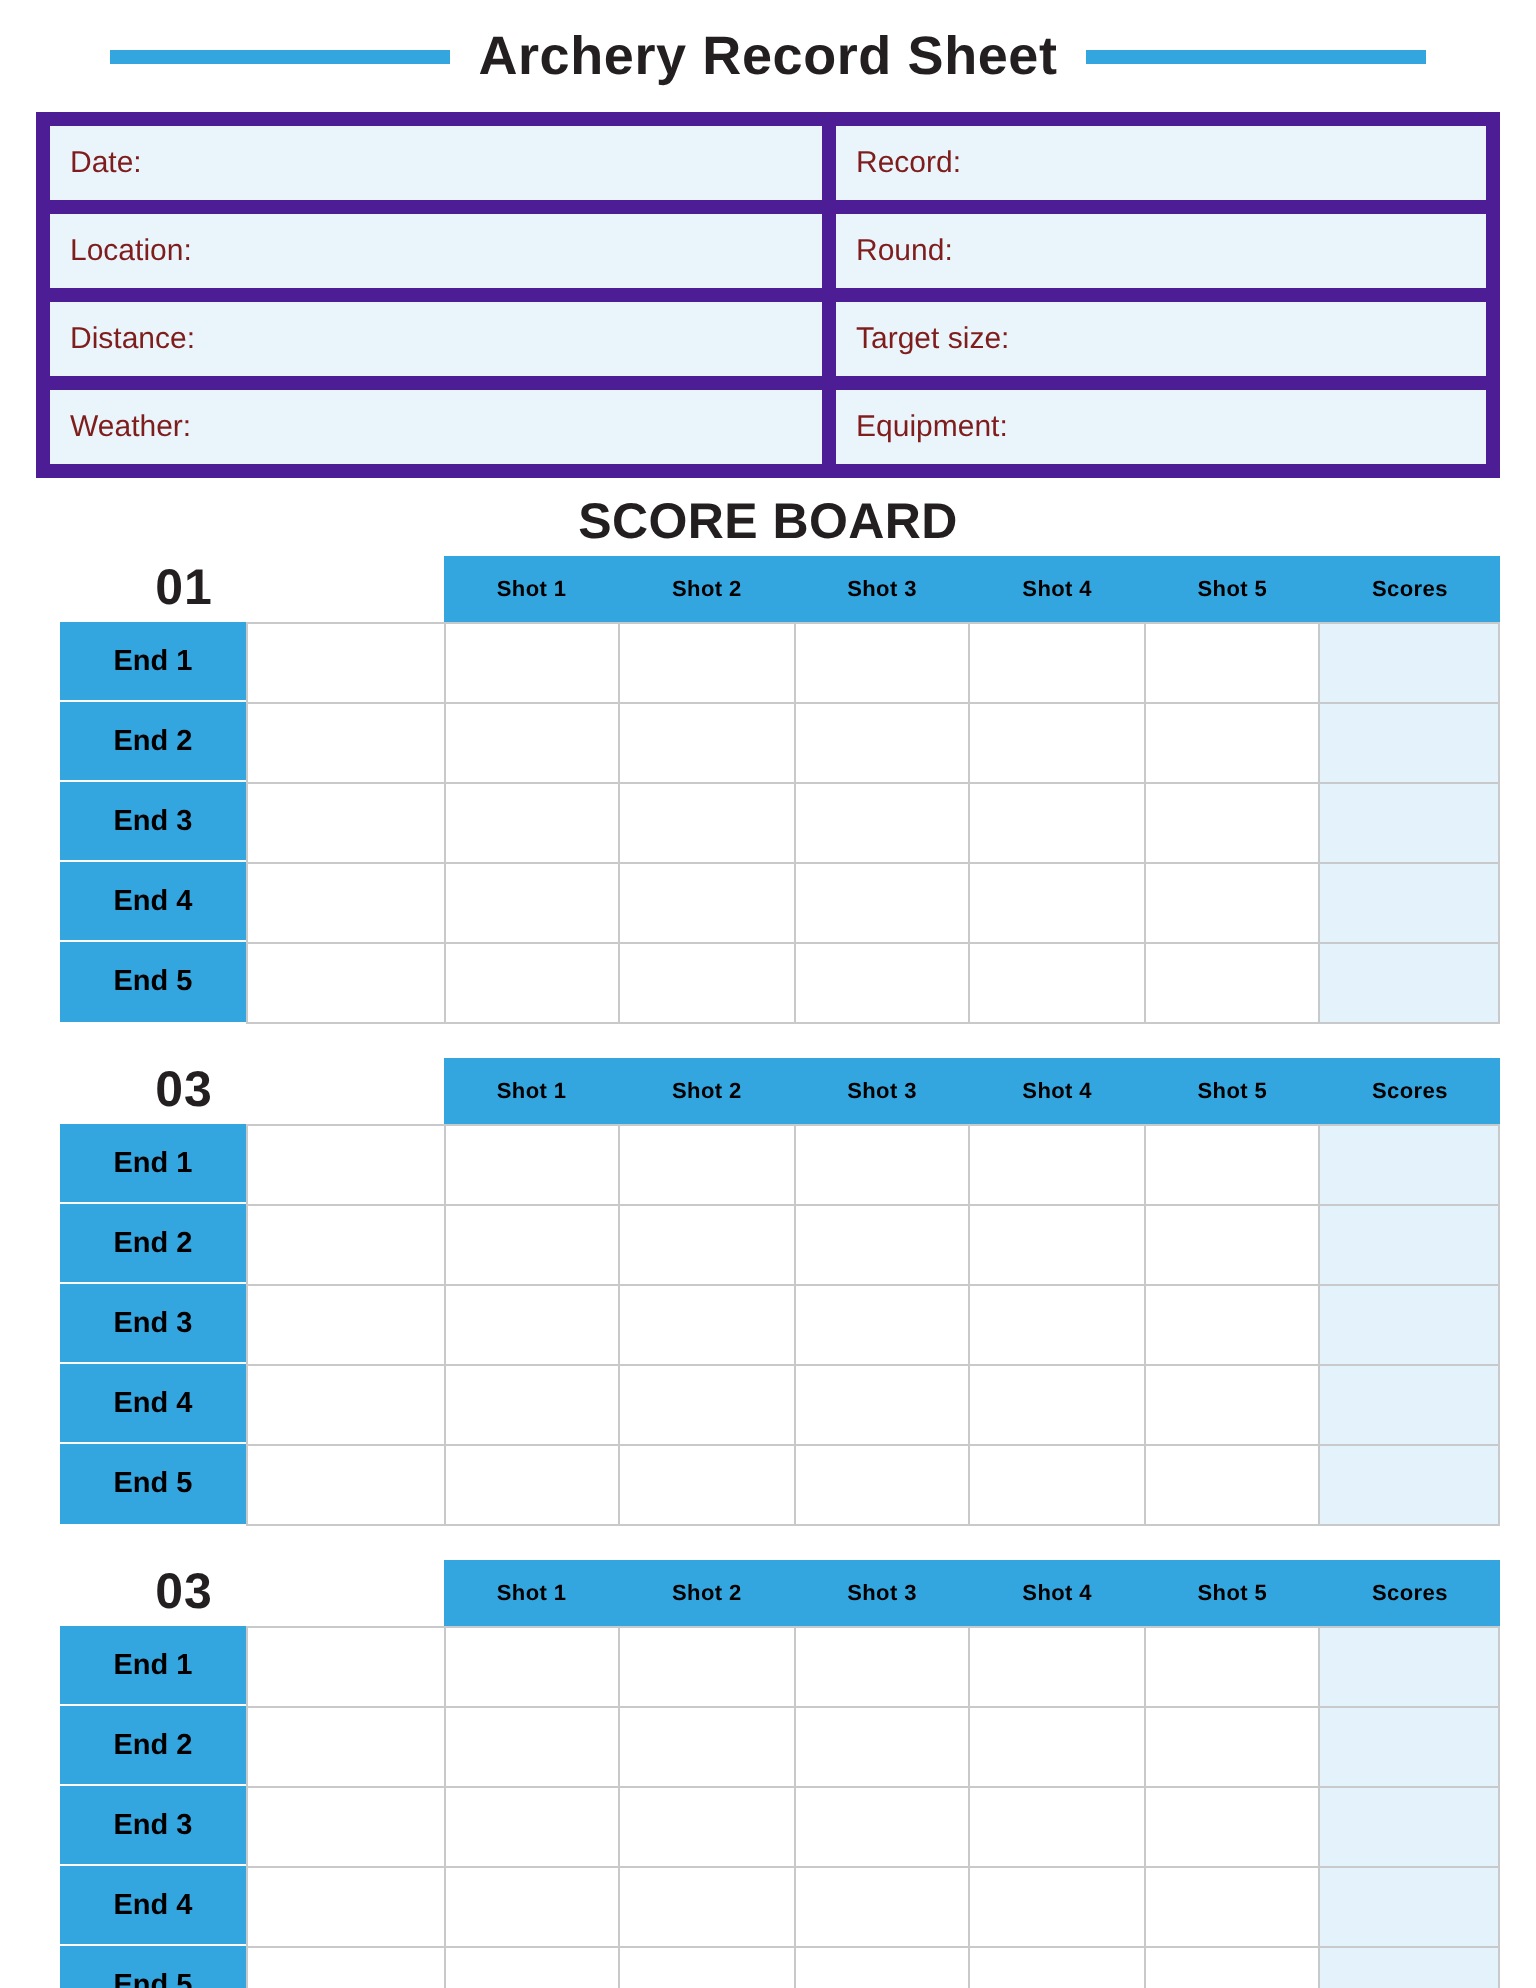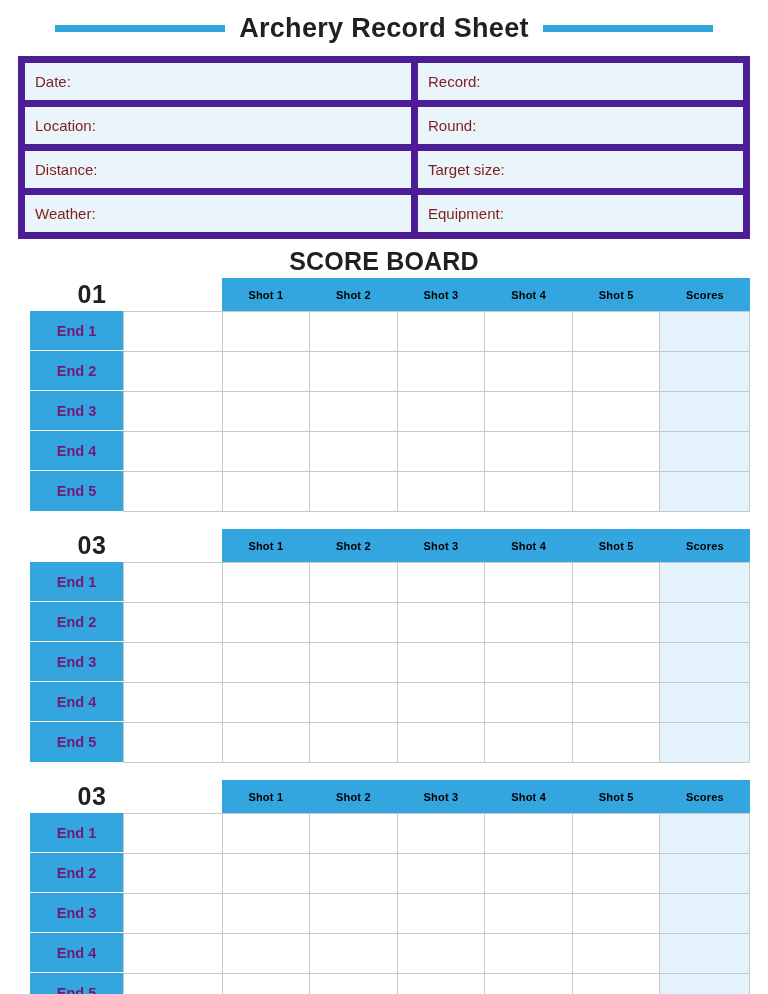--- a/index.html
+++ b/index.html
@@ -125,21 +125,21 @@
   .ends-col {
     width: 105px;
     flex: 0 0 105px;
     display: flex;
     flex-direction: column;
     margin-right: 0px;
   }
   .end-cell {
     height: 40px;
     background: #33a6e0;
-    color: #701a75;
+    color: #000000;
     font-size: 14.5px;
     font-weight: bold;
     display: flex;
     align-items: center;
     justify-content: center;
     border-bottom: 1px solid #ffffff;
     box-sizing: border-box;
     margin-left: 12px;
   }
   .end-cell:last-child { border-bottom: none; text-align: center; }

